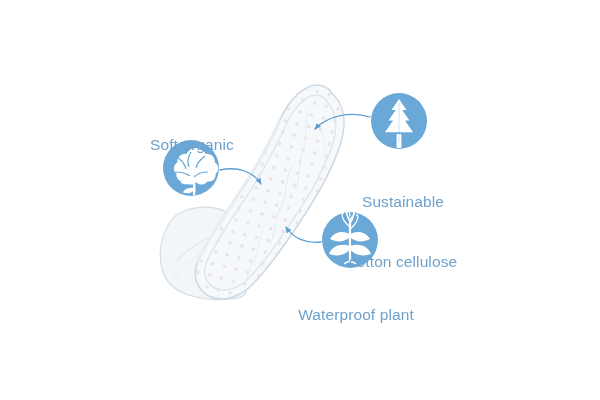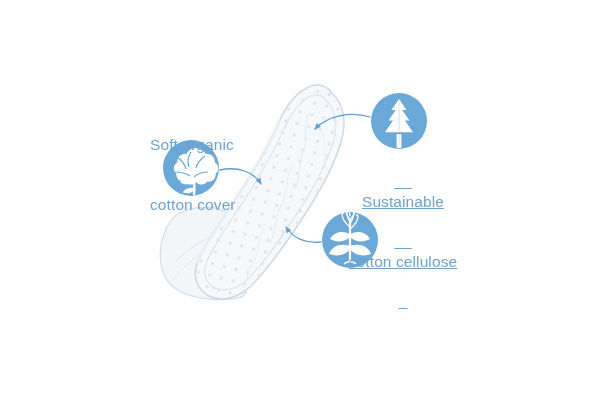--- a/index.html
+++ b/index.html
@@ -37,21 +37,20 @@
   #label-cotton {
     left: 150px;
     top: 95px;
     text-align: left;
   }
   #label-cellulose {
     left: 333px;
     top: 152px;
     width: 140px;
     text-align: center;
-    text-decoration: underline;
   }
   #label-starch {
     left: 283px;
     top: 265px;
     width: 146px;
     text-align: center;
   }
   .callout-text span {
     display: block;
   }
@@ -218,24 +217,24 @@
         <path d="M350,246 C359,243 368,246 371,254 C363,257 354,255 350,249 z" stroke="none"></path>
 
         <path d="M344,264 C347,261 353,261 356,264" stroke-width="1.4" fill="none"></path>
       </g>
     </g>
 
   </svg>
 
   <div class="callout-text" id="label-cotton">
     <span>Soft organic</span>
-    <span>cotton cover</span>
   </div>
 
   <div class="callout-text" id="label-cellulose">
     <span>Sustainable</span>
     <span>cotton cellulose</span>
   </div>
 
   <div class="callout-text" id="label-starch">
+    <span>Waterproof plant</span>
   </div>
 
 </div>
 
 </body></html>

